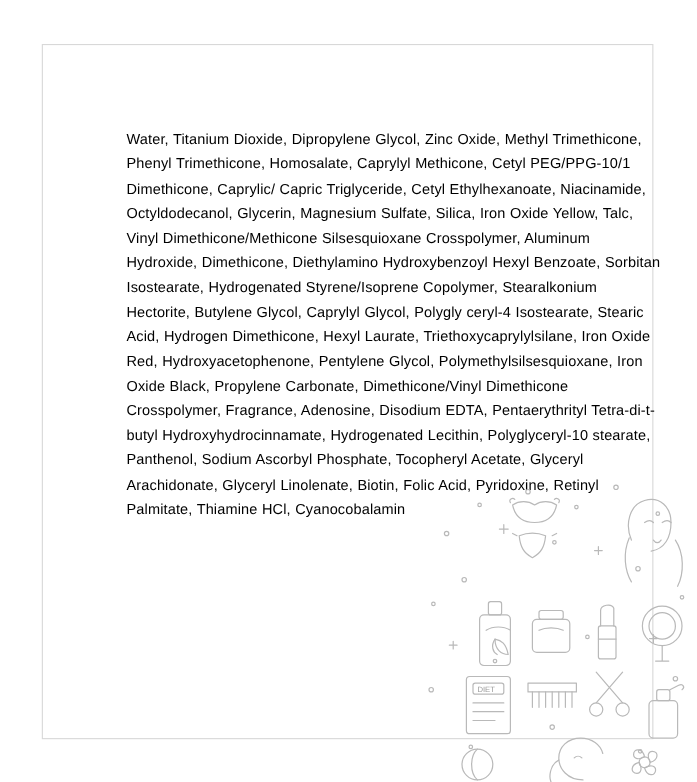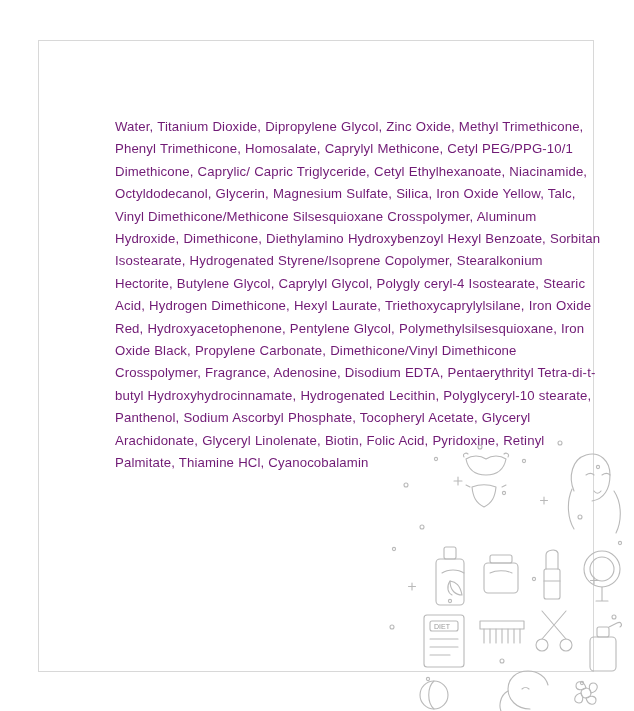--- a/index.html
+++ b/index.html
@@ -26,21 +26,21 @@
     box-sizing: border-box;
   }
 
   .ingredients-block {
     position: absolute;
     left: 76px;
     top: 75px;
     width: 486px;
     font-size: 13.2px;
     line-height: 22.4px;
-    color: #701a75;
+    color: #000000;
     letter-spacing: 0.01em;
     text-align: left;
     white-space: pre-wrap;
     word-spacing: 0.02em;
   }
 
   
   .decor {
     position: absolute;
     right: 0;

